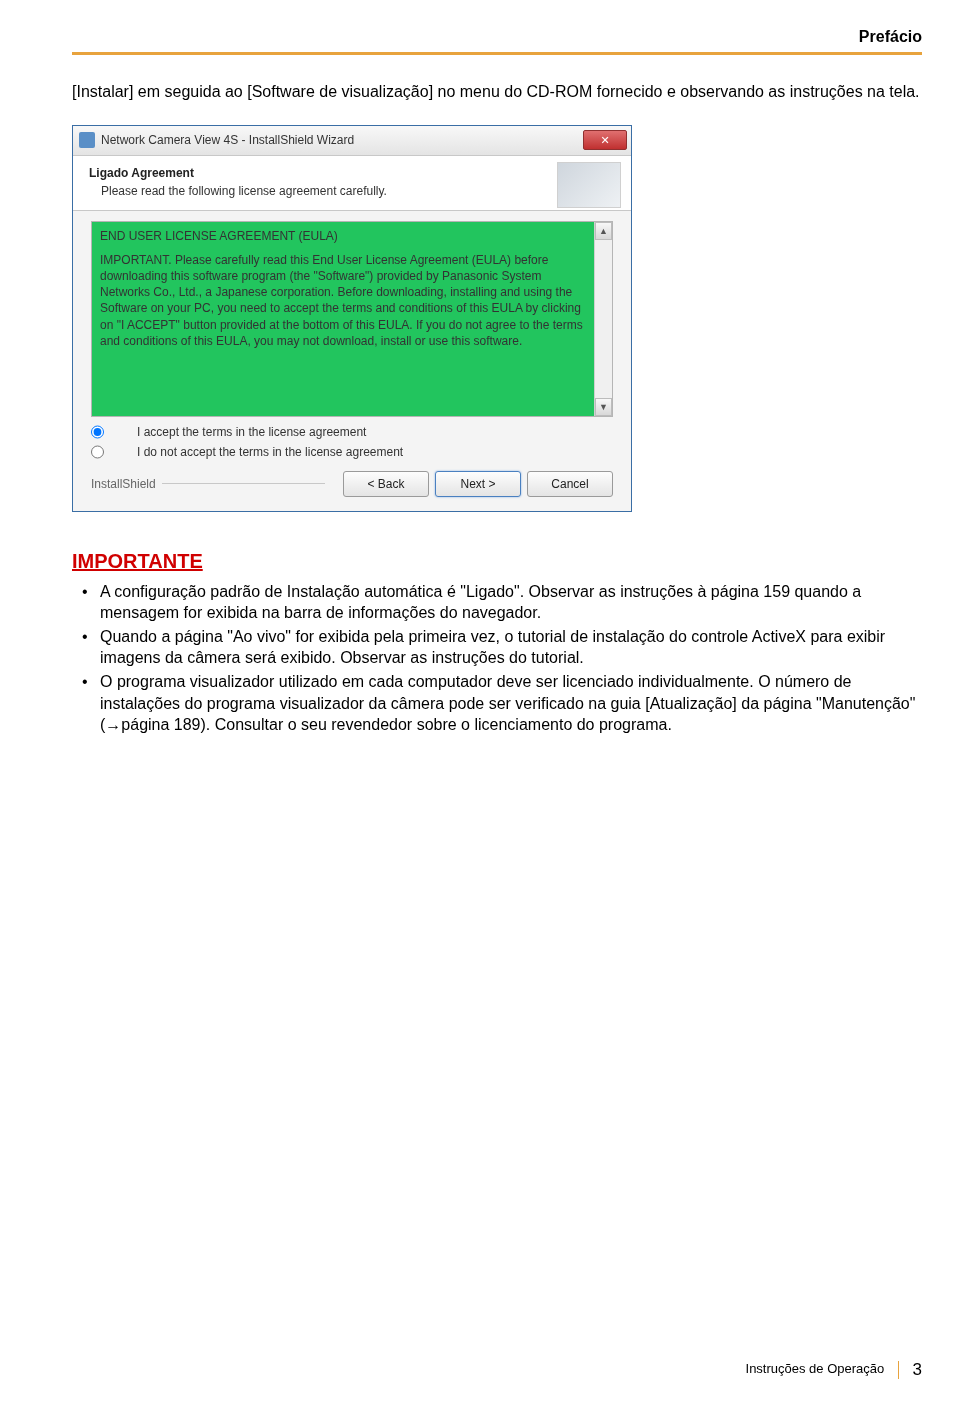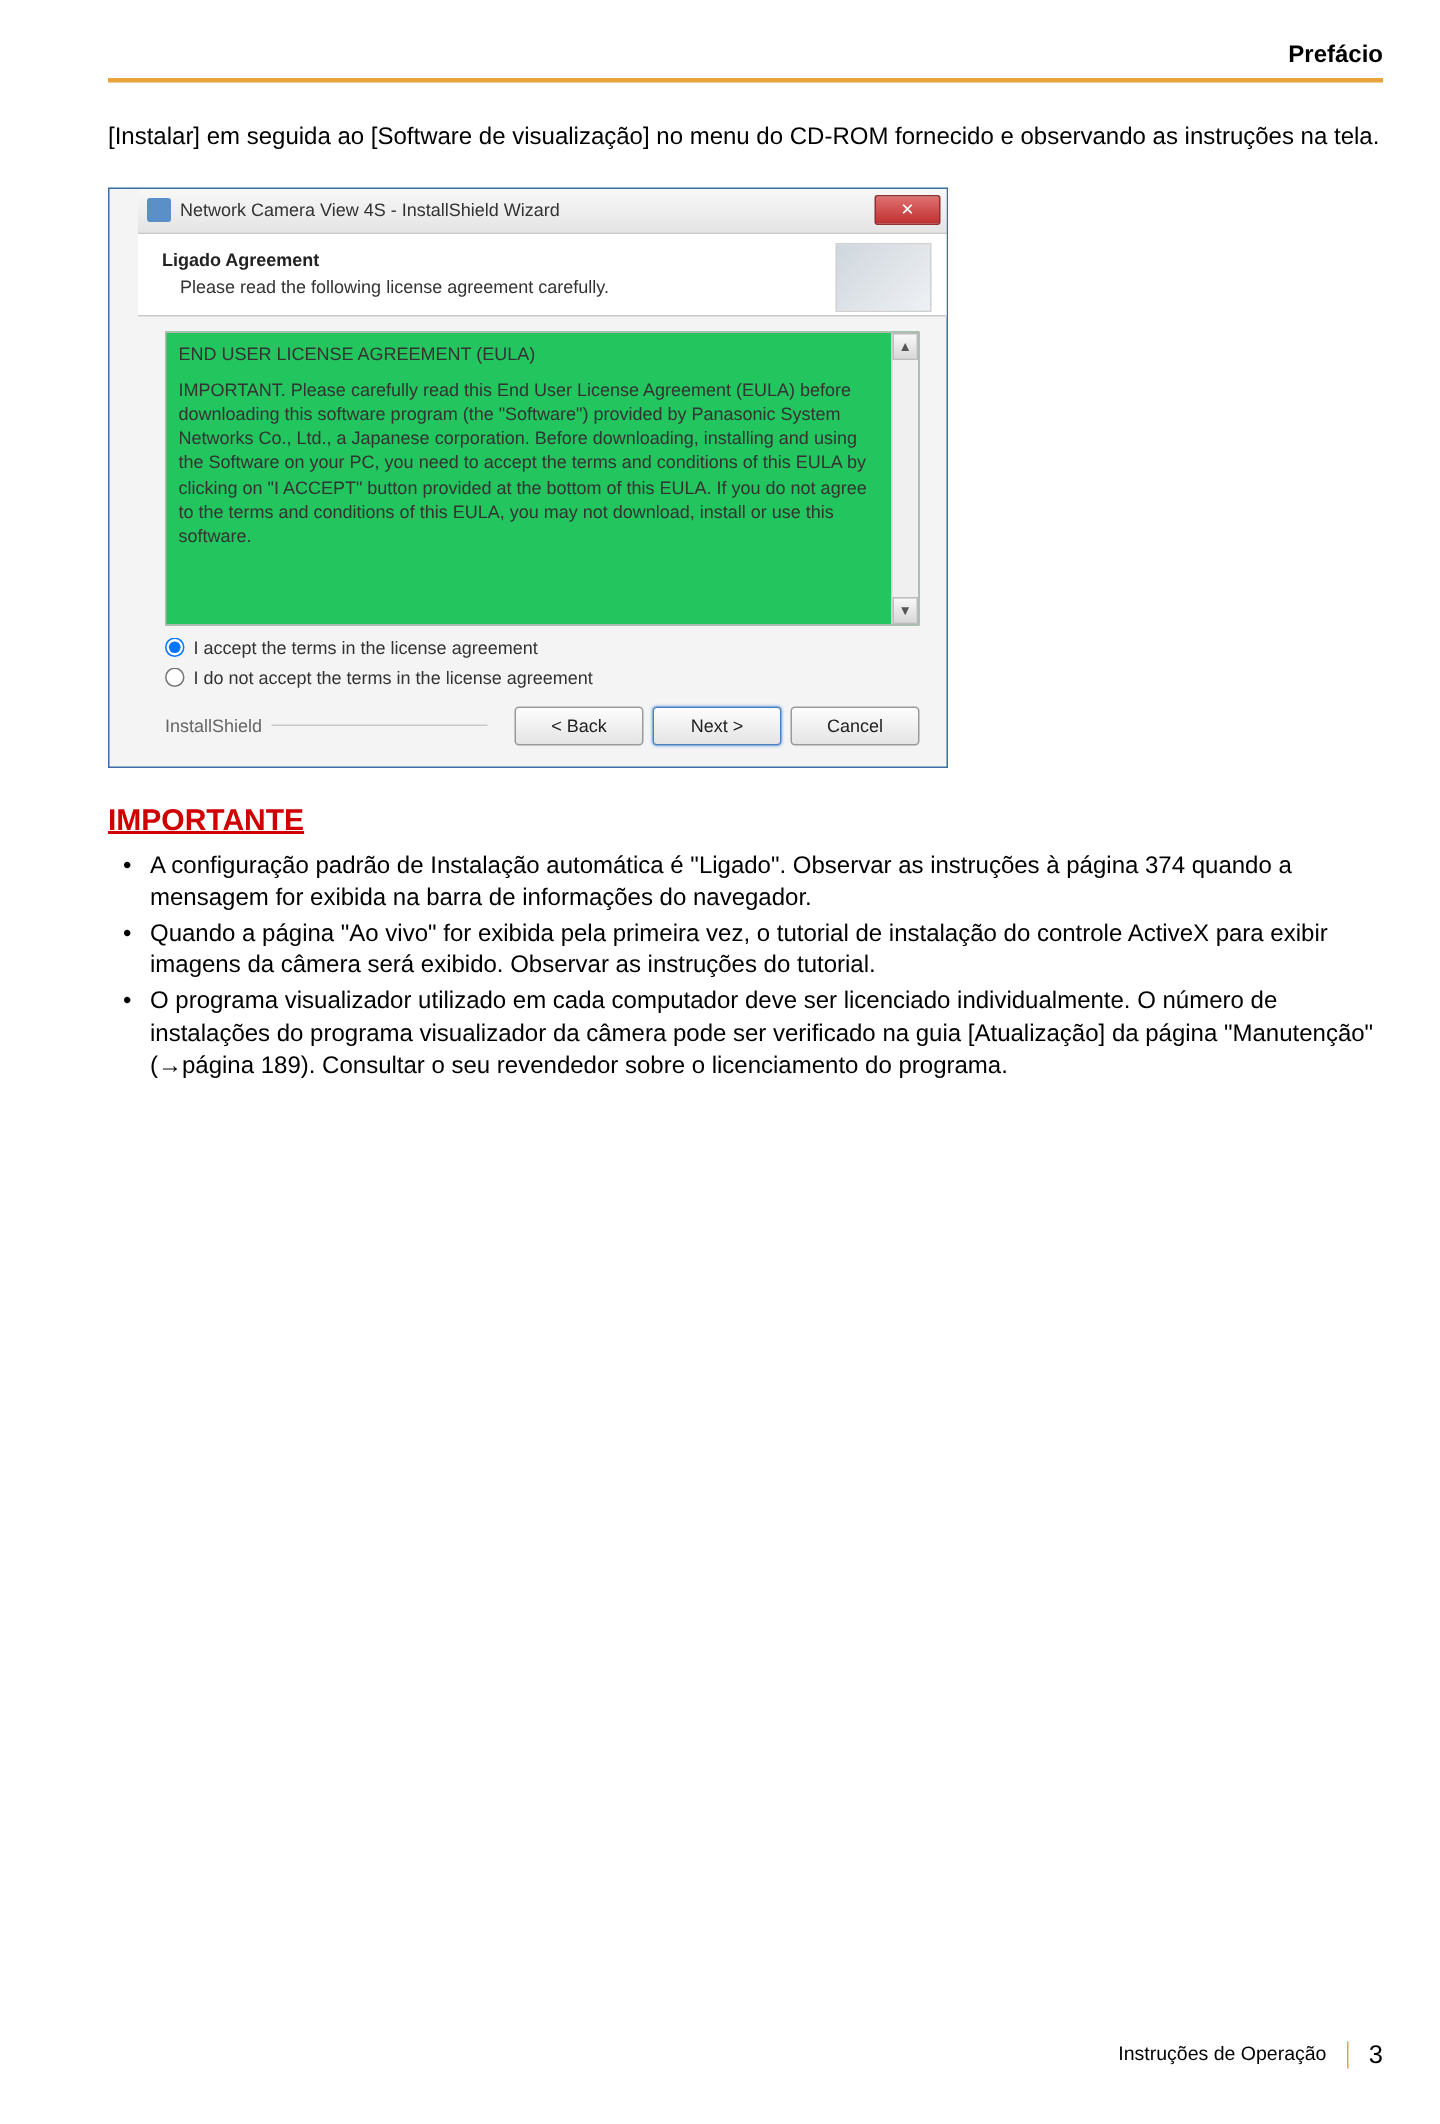--- a/index.html
+++ b/index.html
@@ -29,22 +29,21 @@
   .intro-text {
     font-size: 16px;
     line-height: 1.35;
     margin-bottom: 22px;
   }
   
   .installer {
     width: 560px;
     border: 1px solid #3a6ea5;
     background: #f4f4f4;
-    margin-bottom: 24px;
-    padding-left: 19px;
+    margin-bottom: 38px;
   }
   .titlebar {
     background: linear-gradient(#f8f8f8, #e4e4e4);
     border-bottom: 1px solid #c8c8c8;
     height: 30px;
     display: flex;
     align-items: center;
     padding: 0 4px 0 6px;
   }
   .tb-icon {
@@ -96,22 +95,22 @@
   .eula-p { margin-bottom: 10px; }
   .eula-scroll {
     position: absolute; right: 0; top: 0; bottom: 0; width: 18px;
     background: #f0f0f0; border-left: 1px solid #d0d0d0;
   }
   .eula-scroll .btn { height: 18px; background: linear-gradient(#f8f8f8,#d8d8d8); border:1px solid #bcbcbc; font-size:9px; text-align:center; line-height:16px; color:#555;}
   .eula-scroll .track { position:absolute; top:18px; bottom:18px; left:0; right:0; }
   .eula-scroll .bbot { position:absolute; bottom:0; left:0; right:0;}
   .radio-row {
     padding: 6px 18px 0 18px;
-    display: flex; align-items: center;
-    font-size: 12px; color: #333;
+    display: flex; 
+    font-size: 12px; color: #333; gap: 27px;
   }
   .radio-row input { margin-right: 6px; }
   .footer-row {
     padding: 12px 18px 14px 18px;
     display: flex; align-items: center;
   }
   .ishield-label { font-size: 12px; color: #666; margin-right: 6px; }
   .ishield-line { flex:1; height:1px; background:#c8c8c8; margin-right: 12px; }
   .dlg-btn {
     width: 86px; height: 26px;
@@ -209,21 +208,21 @@
       <span class="ishield-label">InstallShield</span>
       <span class="ishield-line"></span>
       <button class="dlg-btn">&lt; Back</button>
       <button class="dlg-btn primary">Next &gt;</button>
       <button class="dlg-btn">Cancel</button>
     </div>
   </div>
 
   <div class="important-title">IMPORTANTE</div>
   <ul class="important-list">
-    <li>A configuração padrão de Instalação automática é "Ligado". Observar as instruções à página 374 quando a mensagem for exibida na barra de informações do navegador.</li>
+    <li>A configuração padrão de Instalação automática é "Ligado". Observar as instruções à página 159 quando a mensagem for exibida na barra de informações do navegador.</li>
     <li>Quando a página "Ao vivo" for exibida pela primeira vez, o tutorial de instalação do controle ActiveX para exibir imagens da câmera será exibido. Observar as instruções do tutorial.</li>
     <li>O programa visualizador utilizado em cada computador deve ser licenciado individualmente. O número de instalações do programa visualizador da câmera pode ser verificado na guia [Atualização] da página "Manutenção" (→página 189). Consultar o seu revendedor sobre o licenciamento do programa.</li>
   </ul>
 </div>
 
 <div class="page-footer">
   <span>Instruções de Operação</span>
   <span class="sep"></span>
   <span class="page-num">3</span>
 </div>

